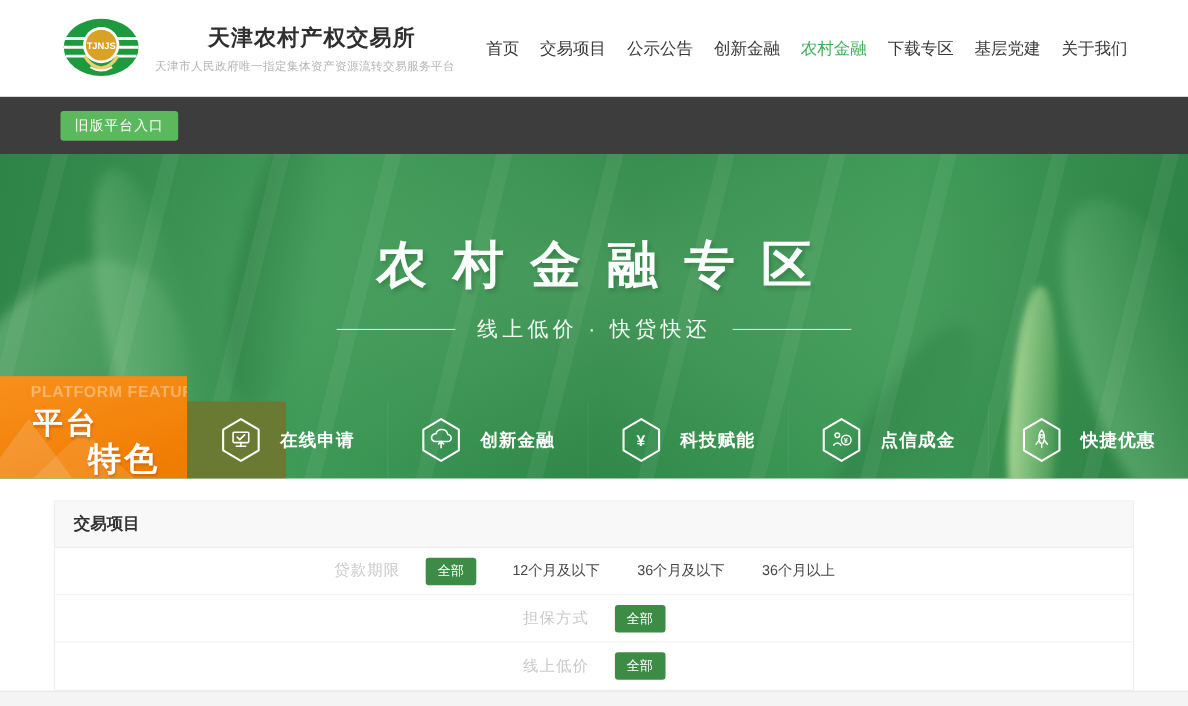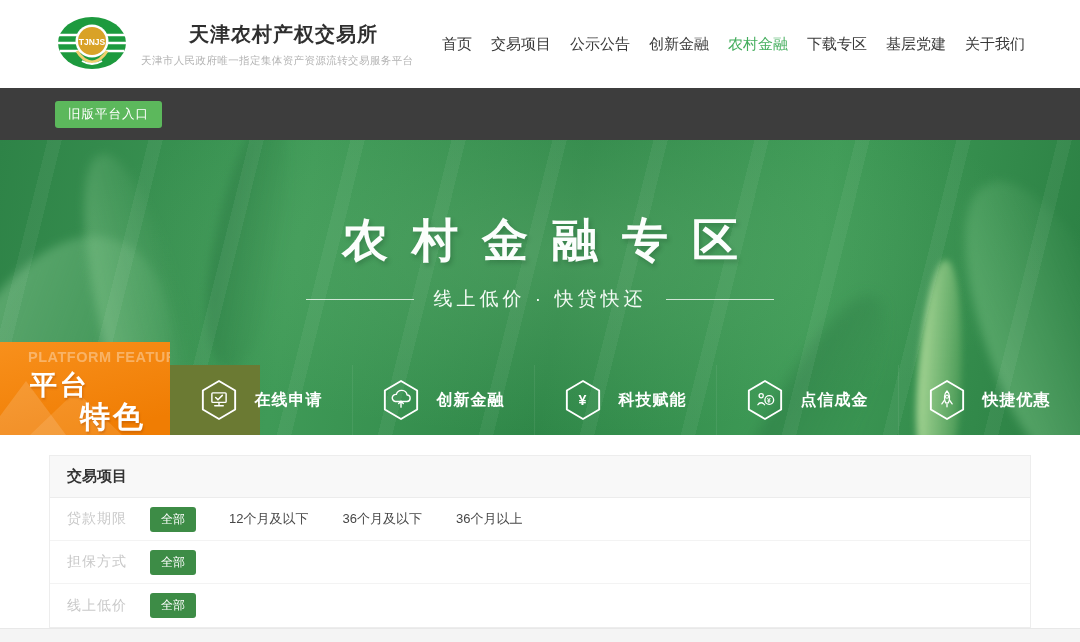--- a/index.html
+++ b/index.html
@@ -73,21 +73,21 @@
   .tab + .tab { box-shadow:inset 1px 0 0 rgba(255,255,255,0.07); }
   .tab.first { background:linear-gradient(90deg, #6b7a33 0 90px, rgba(0,0,0,0) 90px); }
   .hex-icon { width:38px; height:42px; display:block; }
 
   
   .content { padding:20px 49px 0; }
   .filter-card { border:1px solid #ededed; background:#fff; }
   .filter-head { background:#f8f8f8; border-bottom:1px solid #ececec; padding:11px 17px;
     font-size:15px; font-weight:bold; color:#333; }
   .filter-row { display:flex; align-items:center; height:43px; padding:0 17px;
-    border-bottom:1px solid #f3f3f3; }
+    border-bottom:1px solid #f3f3f3;justify-content:center; }
   .filter-row:last-child { border-bottom:none; }
   .f-label { width:80px; font-size:14px; color:#c9c9c9; letter-spacing:1px; flex:0 0 auto; }
   .badge-all { background:#3d8c46; color:#fff; font-size:12px; padding:4px 11px;
     border-radius:3px; margin-left:3px; cursor:pointer; }
   .opts { display:flex; margin-left:16px; }
   .opt { font-size:13px; color:#474747; padding:0 17px; cursor:pointer; white-space:nowrap; }
 
   
   .footer { position:absolute; left:0; bottom:0; width:100%; height:14px;
     background:#f4f4f4; border-top:1px solid #e8e8e8; }

